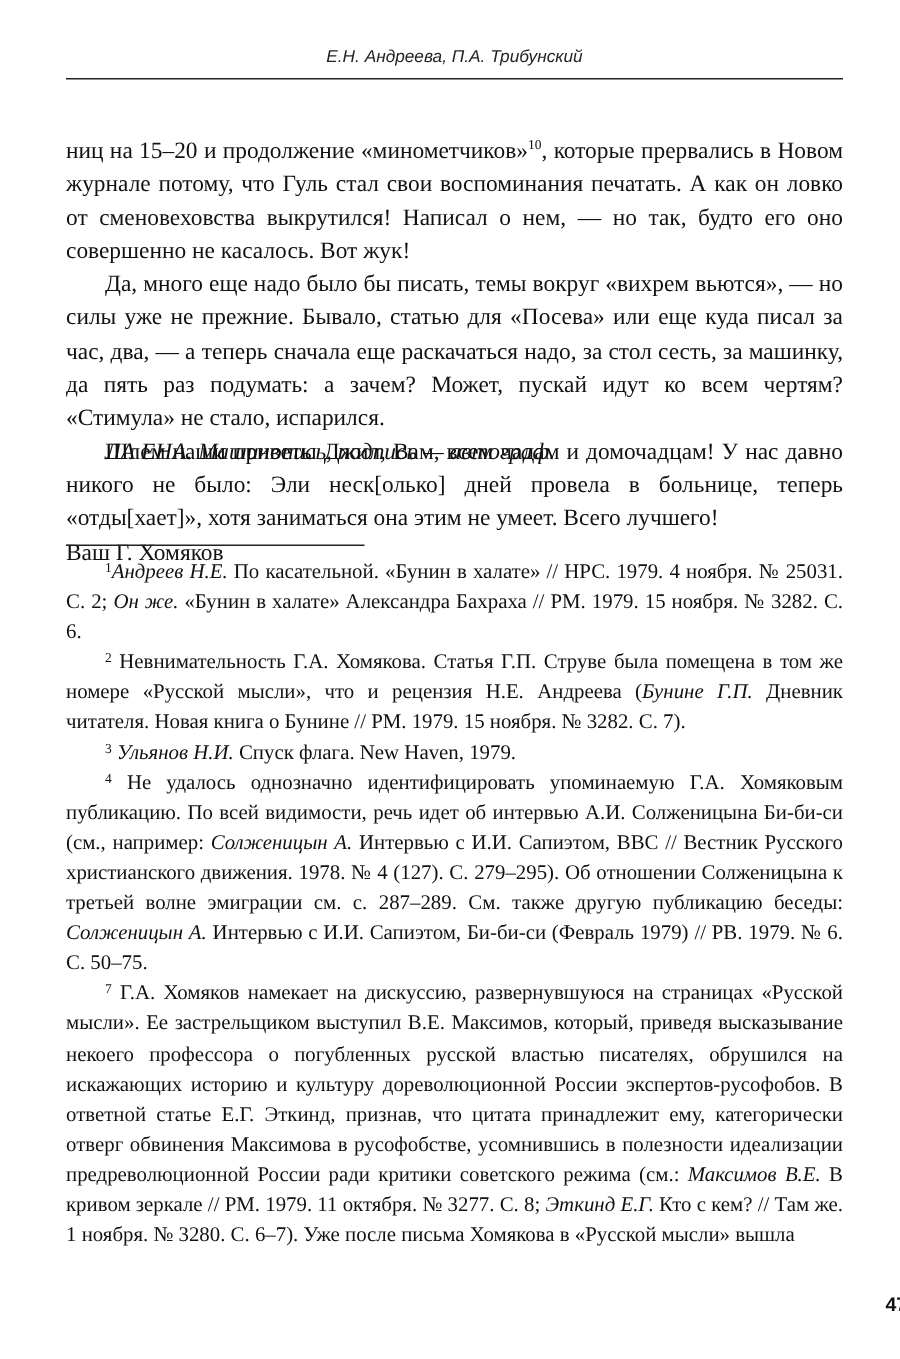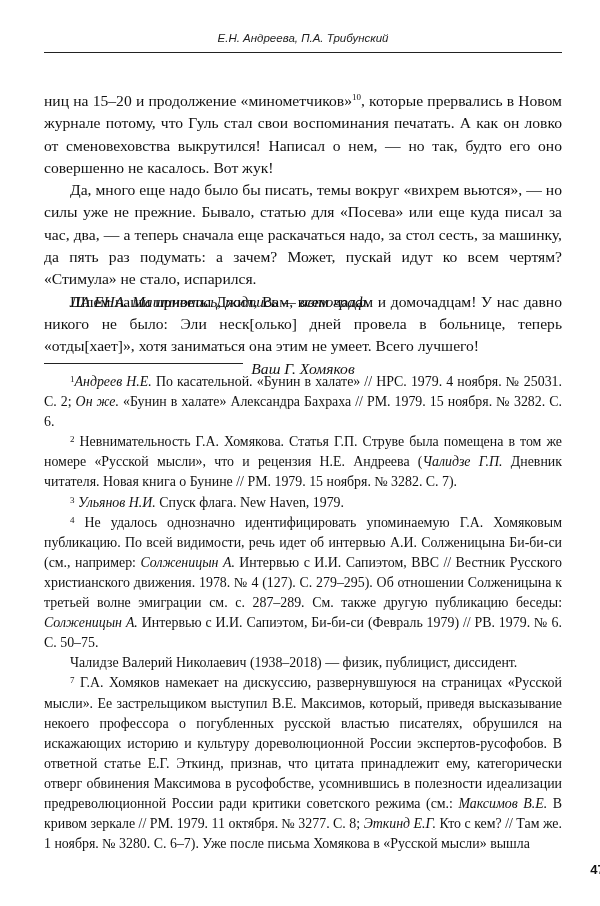--- a/index.html
+++ b/index.html
@@ -9,21 +9,21 @@
     position: absolute; top: 32px; left: 44px; width: 518px; text-align: center;
     font-family: "Liberation Sans", sans-serif; font-style: italic; font-size: 11.5px; color: #222;
   }
   .head-rule { position: absolute; top: 52px; left: 44px; width: 518px; height: 0; border-top: 1.3px solid #222; }
   .body {
     position: absolute; top: 62px; left: 44px; width: 518px;
     font-family: "Liberation Serif", serif; font-size: 15.6px; line-height: 22.3px; text-align: justify; margin-top: 28px;
   }
   .body p { margin: 0; }
   .body p.indent { text-indent: 26px; }
-  .signoff { text-align: center; font-style: italic; margin-top: 0; }
+  .signoff { text-align: left; margin-top: 0; }
   .source { position: absolute; top: 293px; left: 70px; font-family: Liberation Serif, serif; font-style: italic; font-size: 15.6px; }
   .fn-rule { position: absolute; top: 363px; left: 44px; width: 199px; border-top: 1px solid #222; }
   .footnotes {
     position: absolute; top: 372px; left: 44px; width: 518px;
     font-family: "Liberation Serif", serif; font-size: 13.9px; line-height: 20.1px; text-align: justify;
   }
   .footnotes p { margin: 0; text-indent: 26px; }
   .footnotes sup { font-size: 9px; vertical-align: 4px; line-height: 0; }
   .body sup { font-size: 9px; vertical-align: 6px; line-height: 0; }
   .folio { position: absolute; top: 862px; left: 0; width: 600px; text-align: right; font-family: "Liberation Sans", sans-serif; font-weight: bold; font-size: 13px; margin-left: 12px; }
@@ -41,21 +41,20 @@
     <p class="indent">Да, много еще надо было бы писать, темы вокруг «вихрем вьются», — но силы уже не прежние. Бывало, статью для «Посева» или еще куда писал за час, два, — а теперь сначала еще раскачаться надо, за стол сесть, за машинку, да пять раз подумать: а зачем? Может, пускай идут ко всем чертям? «Стимула» не стало, испарился.</p>
     <p class="indent">Шлем наши приветы Джил, Вам, всем чадам и домочадцам! У нас давно никого не было: Эли неск[олько] дней провела в больнице, теперь «отды[хает]», хотя заниматься она этим не умеет. Всего лучшего!</p>
     <p class="signoff">Ваш Г. Хомяков</p>
   </div>
 
   <div class="source">ЛА ЕНА. Машинопись, подпись — автограф.</div>
 
   <div class="fn-rule"></div>
   <div class="footnotes" id="footnotes">
       <p><sup>1</sup><i>Андреев Н.Е.</i><span> По касательной. «Бунин в халате» // НРС. 1979. 4 ноября. № 25031. С. 2; </span><i>Он же.</i><span> «Бунин в халате» Александра Бахраха // РМ. 1979. 15 ноября. № 3282. С. 6.</span></p>
-      <p><sup>2</sup><span> Невнимательность Г.А. Хомякова. Статья Г.П. Струве была помещена в том же номере «Русской мысли», что и рецензия Н.Е. Андреева (</span><i>Чалидзе Г.П.</i><span> Дневник читателя. Новая книга о Бунине // РМ. 1979. 15 ноября. № 3282. С. 7).</span></p>
+      <p><sup>2</sup><span> Невнимательность Г.А. Хомякова. Статья Г.П. Струве была помещена в том же номере «Русской мысли», что и рецензия Н.Е. Андреева (</span><i>Бунине Г.П.</i><span> Дневник читателя. Новая книга о Бунине // РМ. 1979. 15 ноября. № 3282. С. 7).</span></p>
       <p><sup>3</sup><i> Ульянов Н.И.</i><span> Спуск флага. New Haven, 1979.</span></p>
       <p><sup>4</sup><span> Не удалось однозначно идентифицировать упоминаемую Г.А. Хомяковым публикацию. По всей видимости, речь идет об интервью А.И. Солженицына Би-би-си (см., например: </span><i>Солженицын А.</i><span> Интервью с И.И. Сапиэтом, BBC // Вестник Русского христианского движения. 1978. № 4 (127). С. 279–295). Об отношении Солженицына к третьей волне эмиграции см. с. 287–289. См. также другую публикацию беседы: </span><i>Солженицын А.</i><span> Интервью с И.И. Сапиэтом, Би-би-си (Февраль 1979) // РВ. 1979. № 6. С. 50–75.</span></p>
-      <p><span>Чалидзе Валерий Николаевич (1938–2018) — физик, публицист, диссидент.</span></p>
       <p><sup>7</sup><span> Г.А. Хомяков намекает на дискуссию, развернувшуюся на страницах «Русской мысли». Ее застрельщиком выступил В.Е. Максимов, который, приведя высказывание некоего профессора о погубленных русской властью писателях, обрушился на искажающих историю и культуру дореволюционной России экспертов-русофобов. В ответной статье Е.Г. Эткинд, признав, что цитата принадлежит ему, категорически отверг обвинения Максимова в русофобстве, усомнившись в полезности идеализации предреволюционной России ради критики советского режима (см.: </span><i>Максимов В.Е.</i><span> В кривом зеркале // РМ. 1979. 11 октября. № 3277. С. 8; </span><i>Эткинд Е.Г.</i><span> Кто с кем? // Там же. 1 ноября. № 3280. С. 6–7). Уже после письма Хомякова в «Русской мысли» вышла</span></p>
     </div>
 
   <div class="folio">474</div>
 </div>
 
 </body></html>

